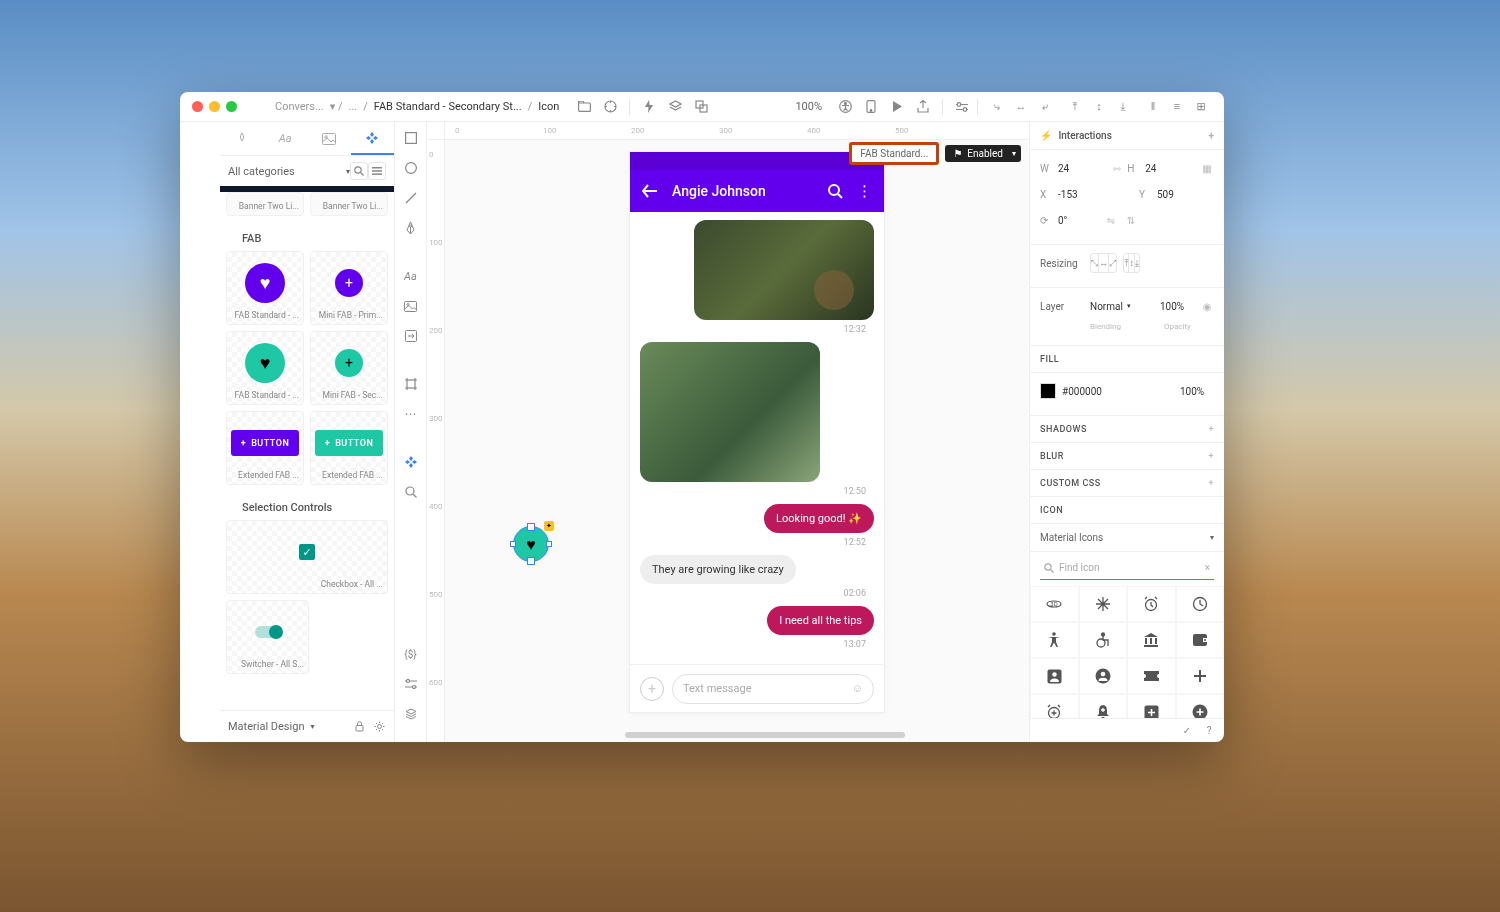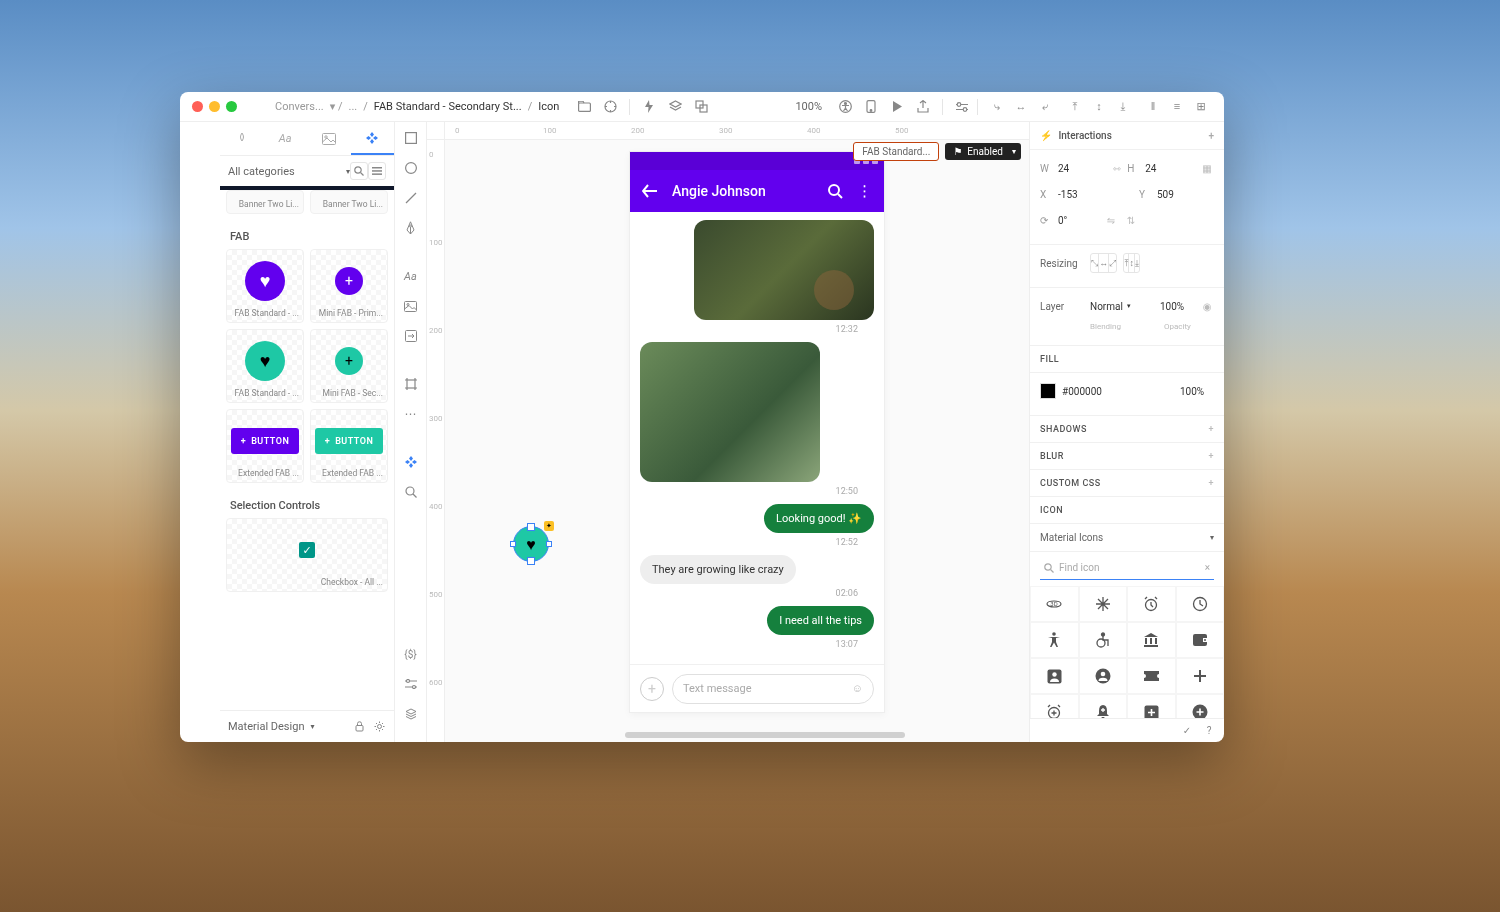--- a/index.html
+++ b/index.html
@@ -43,24 +43,24 @@
   .align-icons { display:flex; gap:10px; color:#aaa; font-size:11px; padding:0 4px;}
   .icon-btn { cursor:pointer; color:#888; display:flex; align-items:center; justify-content:center; width:14px; height:14px;}
   svg { display:block; }
 
   .body-row { flex:1; display:flex; overflow:hidden;padding-left:40px; }
   
   .left-panel { width:175px; border-right:1px solid #eee; display:flex; flex-direction:column; font-size:11px; color:#666; }
   .lp-tabs { display:flex; height:34px; border-bottom:1px solid #eee; align-items:center; justify-content:space-around; }
   .lp-tab { flex:1; display:flex; align-items:center; justify-content:center; height:100%; color:#aaa; }
   .lp-tab.active { color:#3b82f6; border-bottom:2px solid #3b82f6; }
-  .lp-filter { display:flex; align-items:center; padding:6px 8px; border-bottom:4px solid #0f172a;}
+  .lp-filter { display:flex; align-items:center; padding:6px 8px; border-bottom:6px solid #0f172a;}
   .lp-filter-select { flex:1; font-size:11px; color:#666; display:flex; align-items:center; justify-content:space-between;}
   .lp-scroll { flex:1; overflow-y:auto; padding:0 6px 6px; }
-  .lp-section-title { font-size:11px; color:#555; padding:10px 4px 6px; font-weight:500; }
+  .lp-section-title { font-size:11px; color:#555; padding:10px 4px 6px; font-weight:500;margin-left:12px; }
   .lp-row { display:flex; gap:6px; margin-bottom:6px; }
   .lp-card { flex:1; background:#fafafa; border:1px solid #f0f0f0; border-radius:4px; display:flex; flex-direction:column; align-items:center; justify-content:center; padding:8px 4px 4px; gap:4px; }
   .lp-card.checker { background-image: linear-gradient(45deg,#f6f6f6 25%,transparent 25%),linear-gradient(-45deg,#f6f6f6 25%,transparent 25%),linear-gradient(45deg,transparent 75%,#f6f6f6 75%),linear-gradient(-45deg,transparent 75%,#f6f6f6 75%); background-size:10px 10px; background-position:0 0,0 5px,5px -5px,-5px 0; background-color:#fff; }
   .lp-card .thumb { width:46px; height:46px; display:flex; align-items:center; justify-content:center; }
   .lp-card .label { font-size:8.5px; color:#888; text-align:right; overflow:hidden; text-overflow:ellipsis; white-space:nowrap; width:100%; }
   .fab-big { width:40px; height:40px; border-radius:50%; display:flex; align-items:center; justify-content:center; color:#fff; font-size:18px; }
   .fab-small { width:28px; height:28px; border-radius:50%; display:flex; align-items:center; justify-content:center; color:#fff; font-size:14px; }
   .fab-purple { background:#6200ee; }
   .fab-teal { background:#1ec8a5; color:#000; }
   .ext-fab { height:26px; padding:0 10px; border-radius:3px; display:flex; align-items:center; gap:5px; font-size:9px; font-weight:600; letter-spacing:0.5px; }
@@ -81,37 +81,37 @@
 
   
   .canvas-zone { flex:1; position:relative; background:#fff; overflow:hidden; }
   .ruler-h { position:absolute; left:18px; right:0; top:0; height:18px; border-bottom:1px solid #eee; background:#fff; font-size:8px; color:#bbb;}
   .ruler-h .tick { position:absolute; top:4px; font-size:8px;}
   .ruler-v { position:absolute; left:0; top:18px; bottom:0; width:18px; border-right:1px solid #eee; background:#fff; font-size:8px; color:#bbb;}
   .ruler-v .tick { position:absolute; left:2px; writing-mode:horizontal-tb; font-size:8px;}
   .ruler-corner { position:absolute; left:0; top:0; width:18px; height:18px; border-right:1px solid #eee; border-bottom:1px solid #eee; background:#fff; z-index:2;}
   .canvas { position:absolute; left:18px; top:18px; right:0; bottom:0; background:#fafafa; }
   .artboard-label { position:absolute; right:8px; top:2px; display:flex; gap:6px; align-items:center; font-size:10px; z-index:5;}
-  .label-box { background:#fff; border:1px solid #c2410c; padding:3px 8px; border-radius:3px; color:#666;}
+  .label-box { background:#fff; border:3px solid #c2410c; padding:3px 8px; border-radius:3px; color:#666;}
   .state-pill { background:#222; color:#fff; padding:3px 18px 3px 8px; border-radius:3px; display:flex; align-items:center; gap:5px; position:relative;}
   .state-pill::after { content:'▾'; position:absolute; right:5px; font-size:8px;}
 
   .phone { position:absolute; left:185px; top:12px; width:254px; height:560px; background:#fff; box-shadow:0 0 0 1px #eee, 0 2px 8px rgba(0,0,0,0.05);}
   .status-bar { height:18px; background:#5a00d6; display:flex; align-items:center; justify-content:flex-end; padding:0 6px; gap:3px;}
   .status-bar span { width:6px; height:6px; background:rgba(255,255,255,0.6); border-radius:1px;}
   .app-bar { height:42px; background:#6200ee; display:flex; align-items:center; padding:0 12px; gap:14px; color:#fff;}
   .app-bar .title { flex:1; font-size:14px; font-weight:500;}
   .chat-body { padding:8px 10px; height:calc(100% - 60px - 48px); overflow:hidden; font-size:11px; color:#888;}
   .msg-img { width:180px; height:100px; border-radius:12px; margin-left:auto; background:linear-gradient(135deg,#3a4a2e 0%,#5a6b3a 50%,#2a3520 100%); position:relative; overflow:hidden;}
   .msg-img2 { width:180px; height:140px; border-radius:12px; background:linear-gradient(135deg,#6b8b5a 0%,#3a5a3a 60%,#8ba57a 100%); position:relative; overflow:hidden;}
   .plant-detail { position:absolute; width:40px; height:40px; border-radius:50%; background:rgba(139,100,60,0.5); bottom:10px; right:20px;}
-  .msg-time { font-size:9px; color:#aaa; margin:4px 16px 8px;}
+  .msg-time { font-size:9px; color:#aaa; margin:4px 8px 8px;}
   .time-right { text-align:right;}
   .time-left { text-align:right;}
-  .bubble-purple { background:#15803d; color:#fff; padding:8px 12px; border-radius:16px; font-size:11px; display:inline-block; float:right; clear:both;}
+  .bubble-purple { background:#be185d; color:#fff; padding:8px 12px; border-radius:16px; font-size:11px; display:inline-block; float:right; clear:both;}
   .bubble-gray { background:#eeeeee; color:#333; padding:8px 12px; border-radius:16px; font-size:11px; display:inline-block; float:left; clear:both;}
   .clear { clear:both; }
   .composer { position:absolute; bottom:0; left:0; right:0; height:48px; display:flex; align-items:center; padding:0 10px; gap:8px; border-top:1px solid #f0f0f0;}
   .composer .add { width:24px; height:24px; border:1.5px solid #ccc; border-radius:50%; display:flex; align-items:center; justify-content:center; color:#ccc; font-size:14px;}
   .composer-input { flex:1; height:30px; border:1px solid #e0e0e0; border-radius:16px; display:flex; align-items:center; padding:0 10px; color:#aaa; font-size:11px; justify-content:space-between;}
 
   .canvas-fab { position:absolute; left:68px; top:386px; width:36px; height:36px; background:#1ec8a5; border-radius:50%; display:flex; align-items:center; justify-content:center; border:1px solid #3b82f6;}
   .canvas-fab::before { content:''; position:absolute; width:6px; height:6px; background:#fff; border:1px solid #3b82f6; top:-4px; left:50%; transform:translateX(-50%);}
   .canvas-fab::after { content:''; position:absolute; width:6px; height:6px; background:#fff; border:1px solid #3b82f6; bottom:-4px; left:50%; transform:translateX(-50%);}
   .sel-handle-l, .sel-handle-r { position:absolute; width:6px; height:6px; background:#fff; border:1px solid #3b82f6; top:50%; transform:translateY(-50%);}
@@ -349,20 +349,28 @@
         <div class="lp-section-title">Selection Controls</div>
         <div class="lp-row">
           <div class="lp-card checker">
             <div class="thumb">
                 <div class="chk">✓</div>
               </div>
             <div class="label">Checkbox - All ...</div>
           </div>
         </div>
         <div class="lp-row">
+          <div class="lp-card checker">
+            <div class="thumb">
+                <div class="switch-track">
+                  <div class="switch-thumb"></div>
+                </div>
+              </div>
+            <div class="label">Switcher - All S...</div>
+          </div>
           <div style="flex:1"></div>
         </div>
       </div>
       <div class="lp-footer">
         <span>Material Design</span>
         <span style="font-size:8px;">▾</span>
         <span style="flex:1"></span>
         <span class="icon-btn">
             <svg width="9" height="11" viewBox="0 0 9 11" fill="none" stroke="currentColor" stroke-width="1">
               <rect x="1" y="4.5" width="7" height="5.5" rx="1"></rect>

